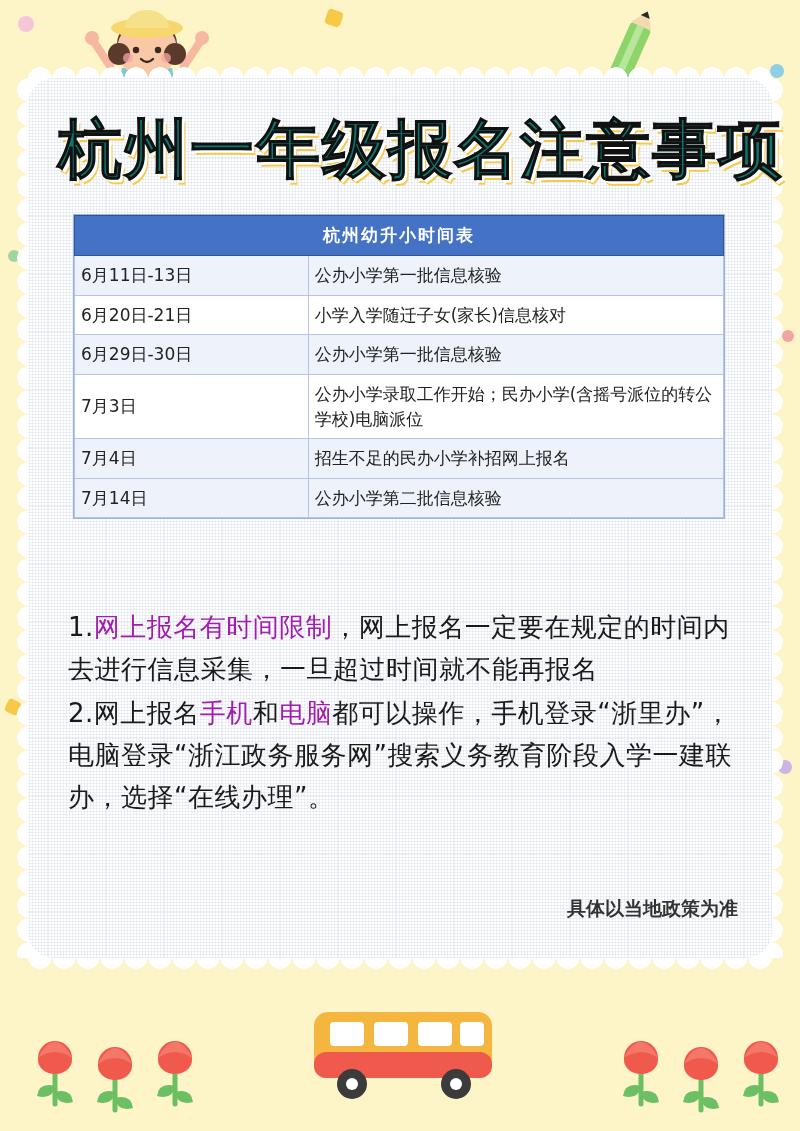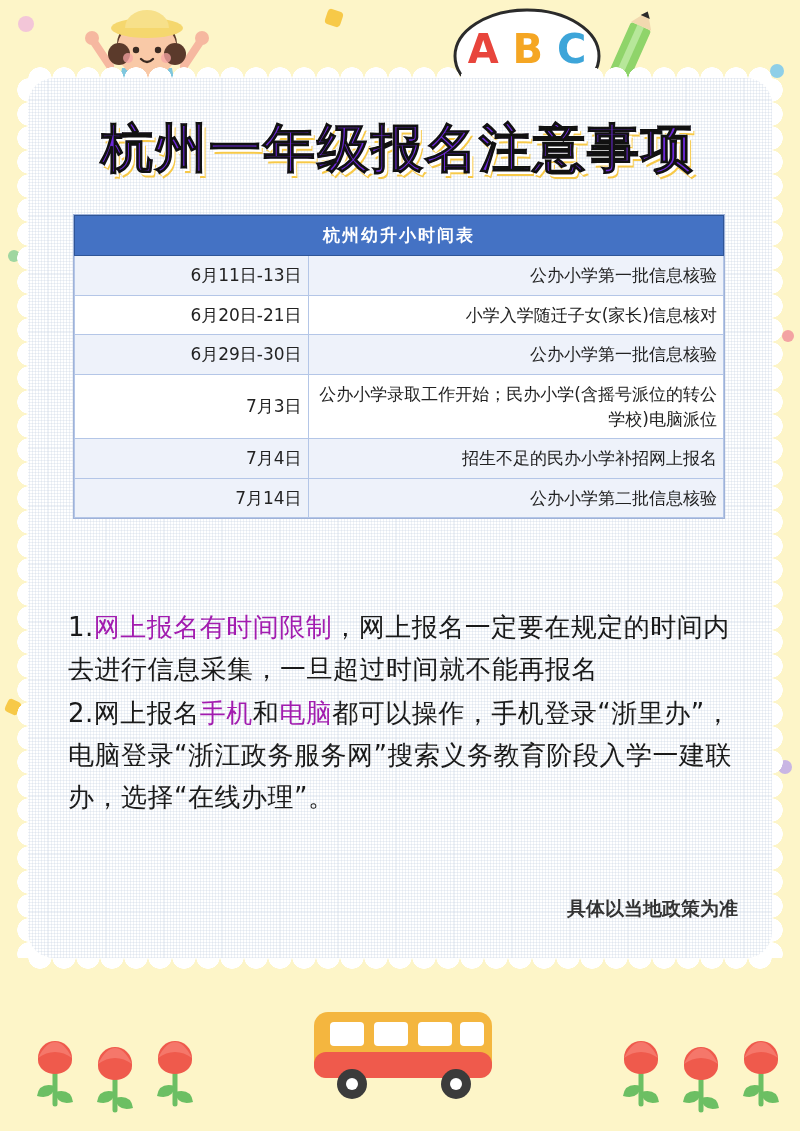--- a/index.html
+++ b/index.html
@@ -71,30 +71,29 @@
   .card-inner { position: absolute; inset: 0; padding: 0 30px; }
 
   
   .title {
     position: absolute;
     left: 30px; top: 28px;
     width: 680px;
     text-align: center;
     font-family: "DejaVu Sans", "Liberation Sans", sans-serif;
     font-weight: bold;
-    font-size: 52px;
+    font-size: 64px;
     letter-spacing: 2px;
-    color: #6d28d9;
+    color: #0f766e;
     -webkit-text-stroke: 1px #111;
     text-shadow:
        3px 3px 0 #fff,
       -1px -1px 0 #fff,
        4px 5px 0 #f7c948;
     white-space: nowrap;
-    margin-top: 8px;
   }
 
   
   .table-box {
     position: absolute;
     left: 45px; top: 136px;
     width: 652px;
     border: 1px solid #9fb2d8;
     background: #fff;
   }
@@ -106,21 +105,21 @@
     font-weight: bold;
     letter-spacing: 2px;
     padding: 8px 0;
     border: 1px solid #2f5597;
     font-family: Liberation Serif, serif;
   }
   td {
     border: 1px solid #b4c6e7;
     font-size: 17px;
     color: #222;
-    text-align: right;
+    text-align: left;
     padding: 7px 6px;
     line-height: 1.45;
     font-family: "DejaVu Sans", "Liberation Sans", sans-serif;
   }
   tr.odd td { background: #eef2fa; }
   tr.even td { background: #ffffff; }
   td.date { width: 36%; }
 
   
   .notes {
@@ -201,31 +200,20 @@
     <ellipse cx="75" cy="20" rx="36" ry="10" fill="#f5d76e"></ellipse>
     <path d="M53 20 a22 18 0 0 1 44 0 z" fill="#f7e08a"></path>
 
     <circle cx="64" cy="42" r="3.2" fill="#3a2a22"></circle>
     <circle cx="86" cy="42" r="3.2" fill="#3a2a22"></circle>
     <circle cx="56" cy="50" r="5" fill="#f7a6a6" opacity=".75"></circle>
     <circle cx="94" cy="50" r="5" fill="#f7a6a6" opacity=".75"></circle>
     <path d="M69 51 q6 6 12 0" stroke="#3a2a22" stroke-width="2.4" fill="none" stroke-linecap="round"></path>
   </svg>
 
-  <div class="bubble">
-    <svg viewBox="0 0 170 110" style="position:absolute;inset:0;width:100%;height:100%;">
-      <ellipse cx="75" cy="52" rx="72" ry="46" fill="#ffffff" stroke="#2b2b2b" stroke-width="3"></ellipse>
-      <path d="M40 88 l-14 20 l30 -12 z" fill="#ffffff" stroke="#2b2b2b" stroke-width="3" stroke-linejoin="round"></path>
-    </svg>
-    <div class="bubble-txt">
-      <span class="a">A</span>
-      <span class="b">B</span>
-      <span class="c">C</span>
-    </div>
-  </div>
 
   <svg class="pencil" viewBox="0 0 70 86">
     <g transform="rotate(24 35 43)">
       <rect x="24" y="18" width="22" height="58" rx="3" fill="#8fd46a"></rect>
       <rect x="31" y="18" width="7" height="58" fill="#b7e79a"></rect>
       <path d="M24 18 l11 -16 l11 16 z" fill="#f2d9b0"></path>
       <path d="M30 8 l5 -6 l5 6 z" fill="#2b2b2b"></path>
       <rect x="24" y="74" width="22" height="6" fill="#e8453c"></rect>
     </g>
   </svg>

